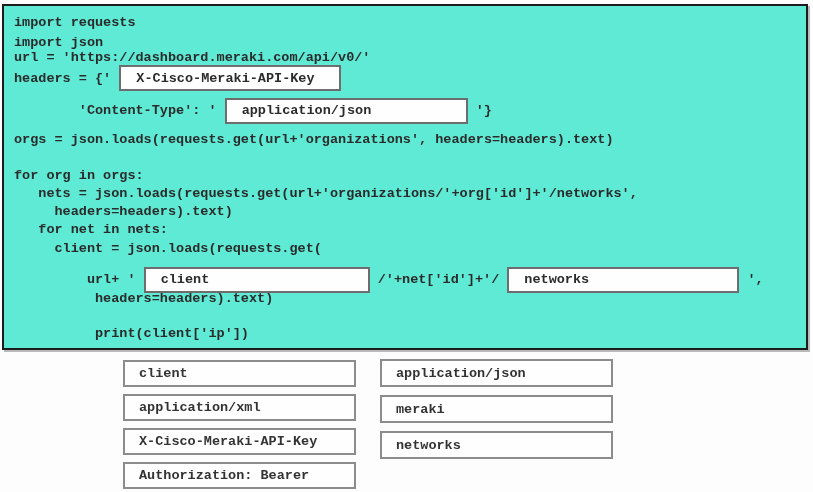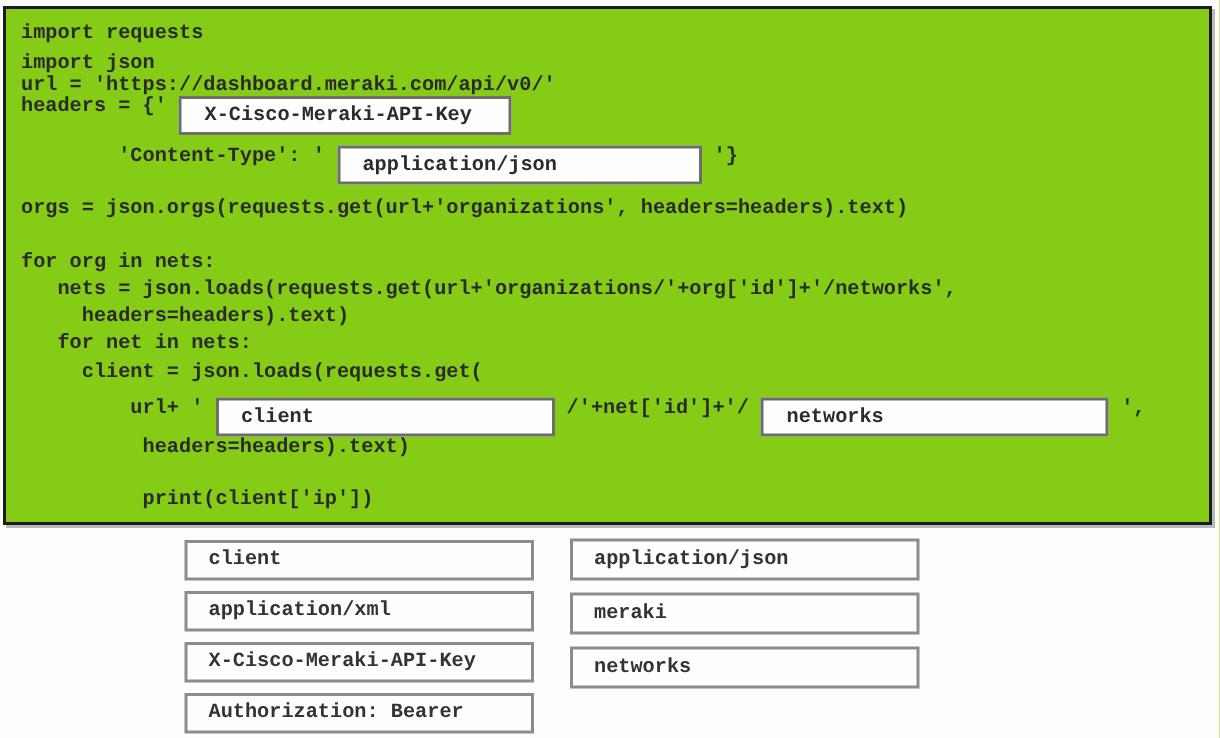--- a/index.html
+++ b/index.html
@@ -4,34 +4,34 @@
 <style>
   html,body{margin:0;padding:0;}
   body{
     width:813px;height:492px;position:relative;overflow:hidden;
     background:#fdfdfd;
     font-family:"Liberation Mono","DejaVu Sans Mono",monospace;
   }
   
   .code-panel{
     position:absolute;left:2px;top:4px;width:802px;height:342px;
-    background:#84cc16;
+    background:#5eead4;
     border:2px solid #1c1c1c;
     box-shadow:2px 2px 0 #b9b9b9;
   }
   .cl{
     position:absolute;left:10px;
     white-space:pre;
     font:700 13.5px "Liberation Mono","DejaVu Sans Mono",monospace;
     color:#2b2b2b;
     letter-spacing:0px;
   }
   .clf{
     position:absolute;left:10px;right:4px;
-    display:flex;
+    display:flex;align-items:center;
     font:700 13.5px "Liberation Mono","DejaVu Sans Mono",monospace;
     color:#2b2b2b;
   }
   .seg{white-space:pre;}
   .slot{
     box-sizing:border-box;
     border:2px solid #6d6d6d;
     background:#fefefe;
     height:26px;
     display:flex;align-items:center;
@@ -73,22 +73,22 @@
     <span class="seg">headers = {' </span>
     <span class="slot w-apikey">X-Cisco-Meraki-API-Key</span>
   </div>
 
   <div class="clf" style="top:91px;height:27px">
     <span class="seg">        'Content-Type': ' </span>
     <span class="slot w-json">application/json</span>
     <span class="seg"> '}</span>
   </div>
 
-  <div class="cl" style="top:126px">orgs = json.orgs(requests.get(url+'organizations', headers=headers).text)</div>
-  <div class="cl" style="top:162px">for org in nets:</div>
+  <div class="cl" style="top:126px">orgs = json.loads(requests.get(url+'organizations', headers=headers).text)</div>
+  <div class="cl" style="top:162px">for org in orgs:</div>
   <div class="cl" style="top:180px">   nets = json.loads(requests.get(url+'organizations/'+org['id']+'/networks',</div>
   <div class="cl" style="top:198px">     headers=headers).text)</div>
   <div class="cl" style="top:216px">   for net in nets:</div>
   <div class="cl" style="top:235px">     client = json.loads(requests.get(</div>
 
   <div class="clf" style="top:259px;height:29px">
     <span class="seg">         url+ ' </span>
     <span class="slot w-client">client</span>
     <span class="seg"> /'+net['id']+'/ </span>
     <span class="slot w-networks">networks</span>

